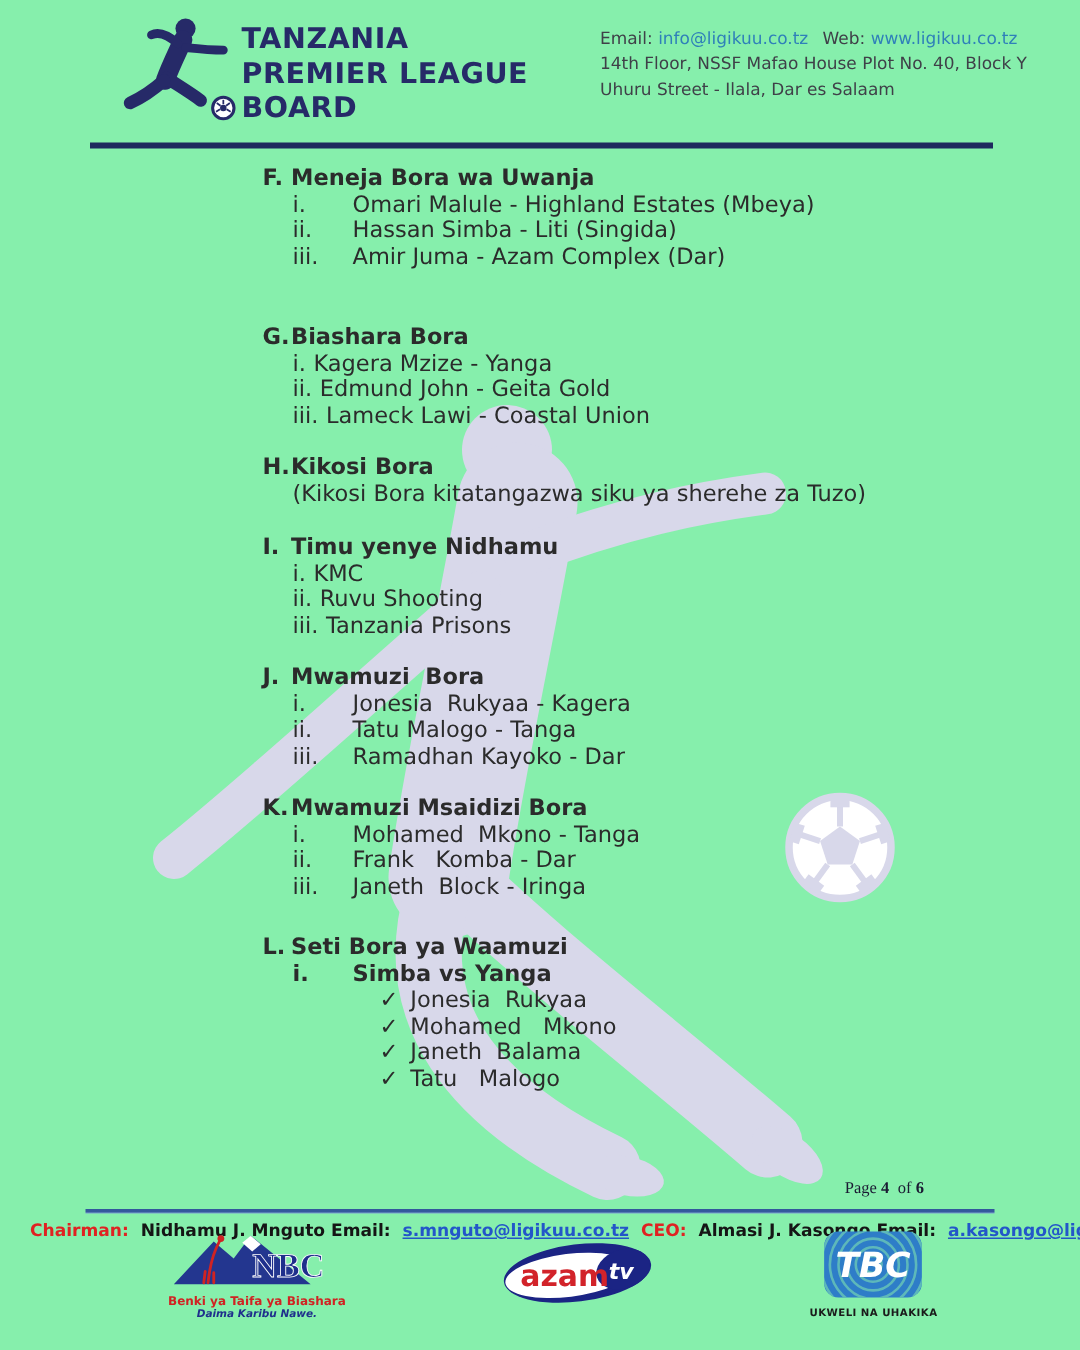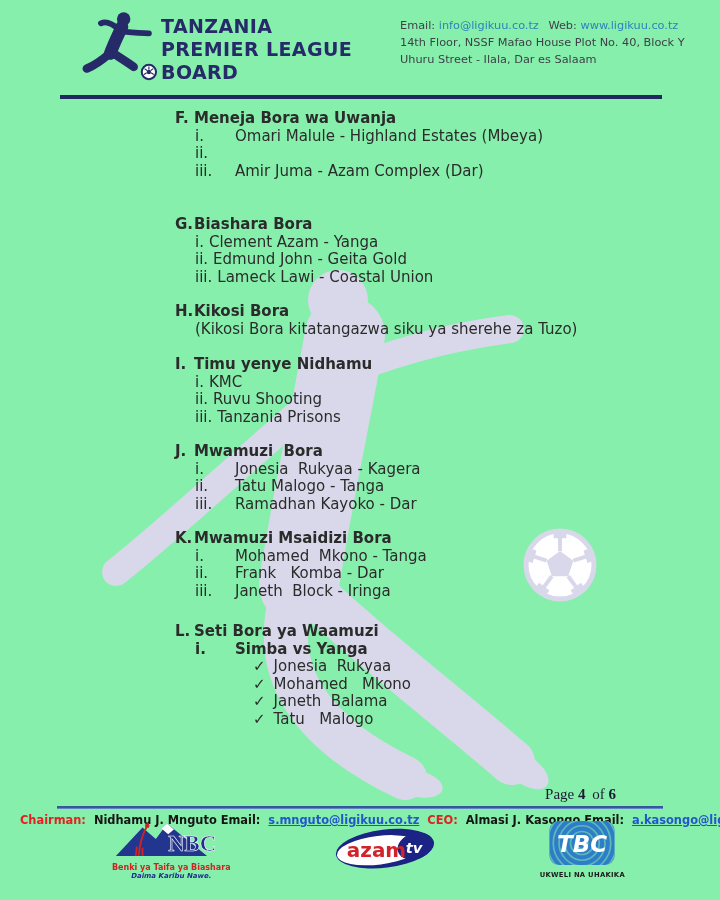--- a/index.html
+++ b/index.html
@@ -39,21 +39,21 @@
   .note { padding-left:20px; }
   .bold { font-weight:bold; }
   .check-row { display:flex; padding-left:78px; }
   .check-row .check { margin-right:8px; }
   .g36 { margin-top:36px; } .g17 { margin-top:17px; } .g18 { margin-top:18px; } .g23 { margin-top:23px; }
 
   
   .page-num {
     position:absolute; top:786px; right:104px;
     font-family:"Liberation Serif","DejaVu Serif",serif;
-    font-size:15px; color:#1b1b33;
+    font-size:11px; color:#1b1b33;
   }
   .page-num b { font-weight:bold; }
   .page-num span { margin-left:3px; }
   .page-num span:first-child { margin-left:0; }
   .footer-rule {
     position:absolute; top:806px; left:57px; right:57px; height:3px;
     background:linear-gradient(#33589c 55%, #7aa0cf);
   }
   .chairman {
     position:absolute; top:813px; left:20px; right:20px; text-align:center;
@@ -157,35 +157,36 @@
       <div class="sec-head">
         <span class="letter">F.</span>
         <span class="pre">Meneja Bora wa Uwanja</span>
       </div>
       <div class="item wide">
           <span class="num">i.</span>
           <span class="pre">Omari Malule - Highland Estates (Mbeya)</span>
         </div>
       <div class="item wide">
           <span class="num">ii.</span>
+          <span class="pre">Hassan Simba - Liti (Singida)</span>
         </div>
       <div class="item wide">
           <span class="num">iii.</span>
           <span class="pre">Amir Juma - Azam Complex (Dar)</span>
         </div>
     </section>
 
     <section class="g36">
       <div class="sec-head">
         <span class="letter">G.</span>
         <span class="pre">Biashara Bora</span>
       </div>
       <div class="item tight">
           <span class="num">i.</span>
-          <span class="pre">Clement Azam - Yanga</span>
+          <span class="pre">Kagera Mzize - Yanga</span>
         </div>
       <div class="item tight">
           <span class="num">ii.</span>
           <span class="pre">Edmund John - Geita Gold</span>
         </div>
       <div class="item tight">
           <span class="num">iii.</span>
           <span class="pre">Lameck Lawi - Coastal Union</span>
         </div>
     </section>

